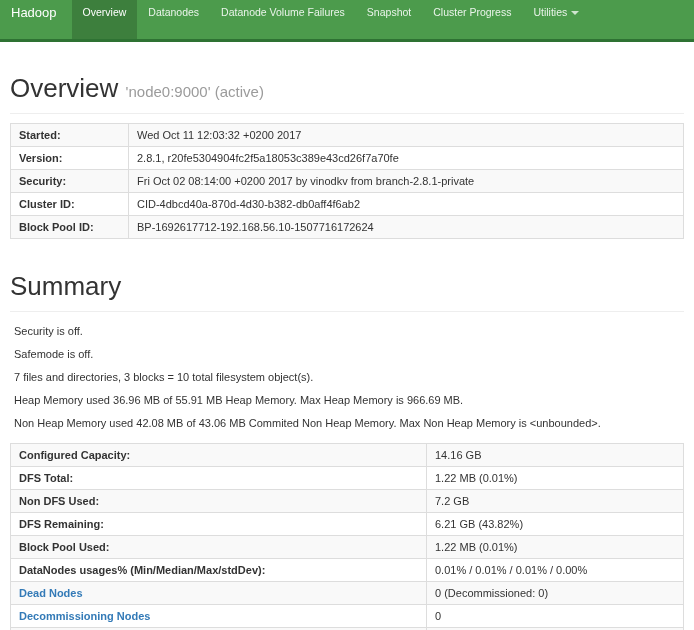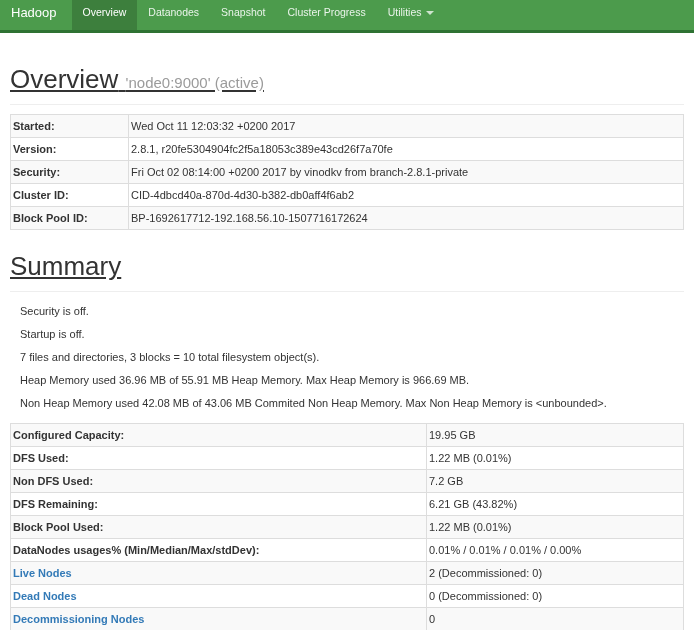--- a/index.html
+++ b/index.html
@@ -11,21 +11,21 @@
   }
   .viewport {
     width: 694px;
     height: 630px;
     overflow: hidden;
     background: #fff;
   }
 
   
   .navbar {
-    height: 33px;
+    height: 42px;
     background: #4c9b4c;
     border-bottom: 3px solid #2e7233;
     display: flex;
     align-items: stretch;
   }
   .navbar-brand {
     color: #fff;
     font-size: 13px;
     line-height: 25px;
     padding: 0 15px 0 11px;
@@ -55,79 +55,79 @@
   }
 
   
   .container { padding: 0 10px; }
   h1 {
     font-size: 26px;
     font-weight: 500;
     color: #333;
     margin: 0;
     padding: 0;
-    text-decoration: underline;
   }
   h1.overview-h { margin-top: 31px; }
-  h1.summary-h { margin-top: 21px; }
+  h1.summary-h { margin-top: 32px; }
   h1 .subtitle {
     font-size: 15px;
     font-weight: 400;
     color: #9b9b9b;
   }
   hr {
     border: none;
     border-top: 1px solid #eee;
     margin: 9px 0 0 0;
   }
 
   table {
     width: 100%;
     border-collapse: collapse;
     font-size: 11px;
     margin-top: 9px;
     border: 1px solid #ddd;
   }
   td {
     border: 1px solid #ddd;
-    padding: 5px 2px;
+    padding: 5px 8px;
     height: 21px;
     vertical-align: middle;
   }
   tr:nth-child(odd) td { background: #f9f9f9; }
   tr:nth-child(even) td { background: #ffffff; }
   td.lbl { font-weight: bold; }
   .info-table td.lbl { width: 118px; }
   .summary-table td.lbl { width: 416px; }
   .summary-table { margin-top: 11px; }
 
   a.row-link {
     color: #337ab7;
     font-weight: bold;
     text-decoration: none;
     cursor: pointer;
   }
 
   .summary-paras { margin-top: 11px; }
   .summary-paras p {
     font-size: 11px;
-    margin: 0 0 6px 10px;
+    margin: 0 0 6px 4px;
     line-height: 11px;
     padding: 3px 0;
   }
 </style>
 </head>
 <body>
 
 <div class="viewport">
 
   <div class="navbar">
     <div class="navbar-brand">Hadoop</div>
     <div class="nav-tab active">Overview</div>
     <div class="nav-tab">Datanodes</div>
+    <div class="nav-tab">Datanode Volume Failures</div>
     <div class="nav-tab">Snapshot</div>
     <div class="nav-tab">Cluster Progress</div>
     <div class="nav-tab">
       <span>Utilities</span><span class="caret"></span>
     </div>
   </div>
 
   <div class="container">
 
     <h1 class="overview-h">
@@ -159,57 +159,53 @@
           <td>BP-1692617712-192.168.56.10-1507716172624</td>
         </tr>
       </tbody>
     </table>
 
     <h1 class="summary-h">Summary</h1>
     <hr>
 
     <div class="summary-paras">
       <p>Security is off.</p>
-      <p>Startup is off.</p>
+      <p>Safemode is off.</p>
       <p>7 files and directories, 3 blocks = 10 total filesystem object(s).</p>
       <p>Heap Memory used 36.96 MB of 55.91 MB Heap Memory. Max Heap Memory is 966.69 MB.</p>
       <p>Non Heap Memory used 42.08 MB of 43.06 MB Commited Non Heap Memory. Max Non Heap Memory is &lt;unbounded&gt;.</p>
     </div>
 
     <table class="summary-table">
       <tbody>
         <tr>
           <td class="lbl">Configured Capacity:</td>
-          <td>19.95 GB</td>
-        </tr>
-        <tr>
-          <td class="lbl">DFS Used:</td>
+          <td>14.16 GB</td>
+        </tr>
+        <tr>
+          <td class="lbl">DFS Total:</td>
           <td>1.22 MB (0.01%)</td>
         </tr>
         <tr>
           <td class="lbl">Non DFS Used:</td>
           <td>7.2 GB</td>
         </tr>
         <tr>
           <td class="lbl">DFS Remaining:</td>
           <td>6.21 GB (43.82%)</td>
         </tr>
         <tr>
           <td class="lbl">Block Pool Used:</td>
           <td>1.22 MB (0.01%)</td>
         </tr>
         <tr>
           <td class="lbl">DataNodes usages% (Min/Median/Max/stdDev):</td>
           <td>0.01% / 0.01% / 0.01% / 0.00%</td>
         </tr>
         <tr>
-          <td class="lbl"><a class="row-link">Live Nodes</a></td>
-          <td>2 (Decommissioned: 0)</td>
-        </tr>
-        <tr>
           <td class="lbl"><a class="row-link">Dead Nodes</a></td>
           <td>0 (Decommissioned: 0)</td>
         </tr>
         <tr>
           <td class="lbl"><a class="row-link">Decommissioning Nodes</a></td>
           <td>0</td>
         </tr>
         <tr>
           <td class="lbl"><a class="row-link">Total Datanode Volume Failures</a></td>
           <td>0 (0 B)</td>

